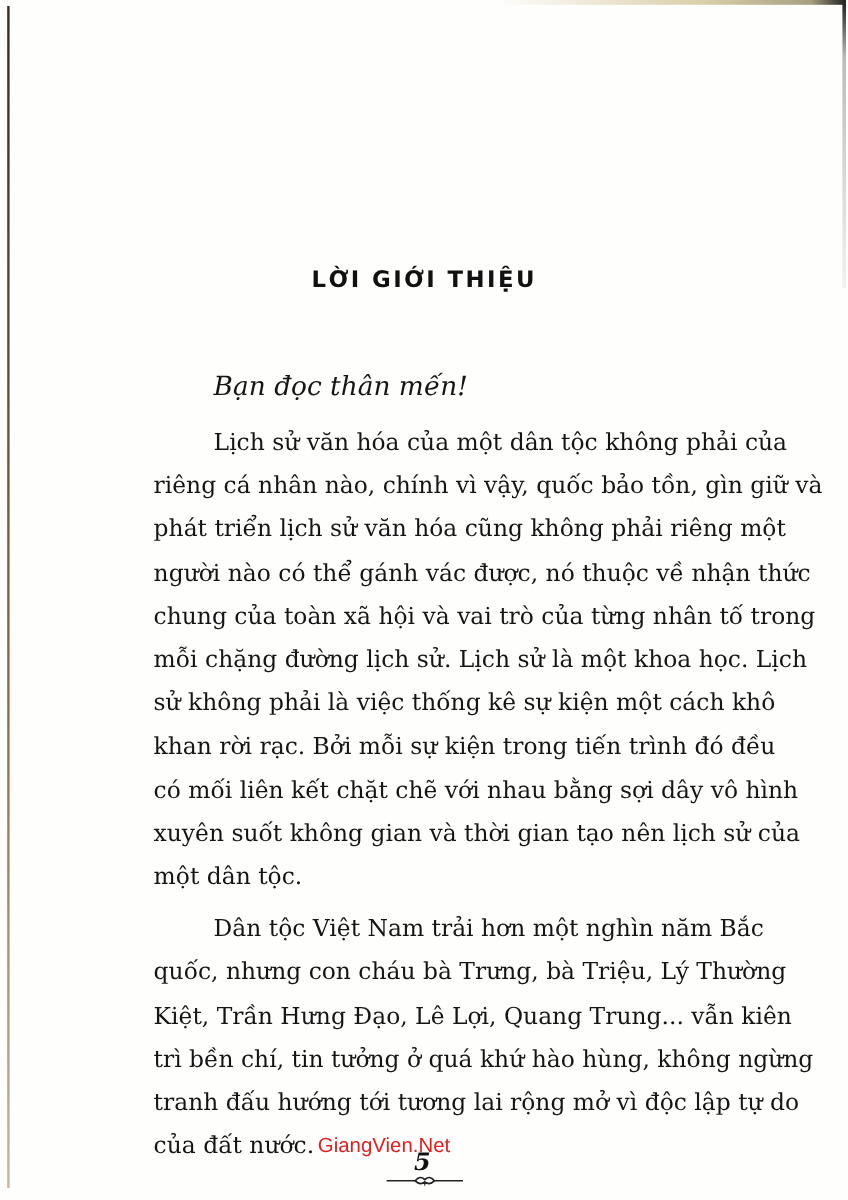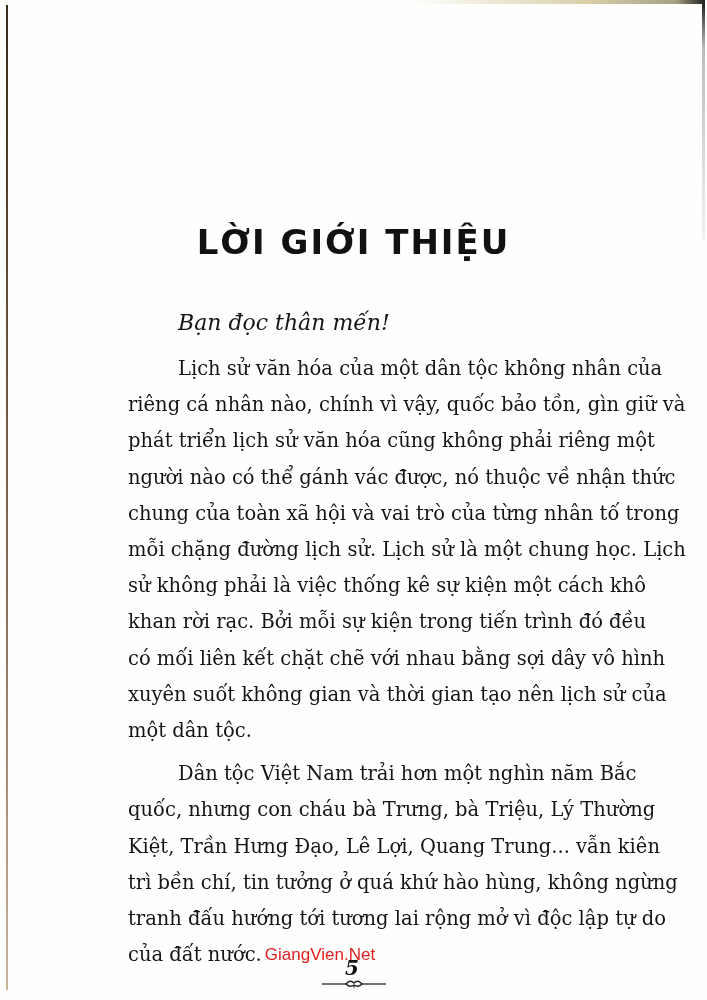--- a/index.html
+++ b/index.html
@@ -41,21 +41,21 @@
       background: linear-gradient(to right, #ffffff, #d9cfa9 60%, #a6a082 90%, #222);
     }
     .title {
       position: absolute;
       top: 222px;
       left: 0;
       width: 707px;
       text-align: center;
       font-family: "DejaVu Sans", sans-serif;
       font-weight: bold;
-      font-size: 34px;
+      font-size: 19px;
       letter-spacing: 2px;
       color: #111;
     }
     .text {
       position: absolute;
       left: 128px;
       width: 491px;
       font-family: "DejaVu Serif", serif;
       font-size: 19.5px;
       line-height: 36.2px;
@@ -124,26 +124,26 @@
   <div class="edge-left"></div>
   <div class="edge-right"></div>
   <div class="edge-top"></div>
 
   <div class="title">LỜI GIỚI THIỆU</div>
 
   <div class="greeting">Bạn đọc thân mến!</div>
 
   <div class="text" style="top: 351px;">
     <div class="para">
-      <span class="line" style="text-indent:50px">Lịch sử văn hóa của một dân tộc không nhân của</span>
+      <span class="line" style="text-indent:50px">Lịch sử văn hóa của một dân tộc không phải của</span>
       <span class="line" style="text-indent:0">riêng cá nhân nào, chính vì vậy, quốc bảo tồn, gìn giữ và</span>
       <span class="line" style="text-indent:0">phát triển lịch sử văn hóa cũng không phải riêng một</span>
       <span class="line" style="text-indent:0">người nào có thể gánh vác được, nó thuộc về nhận thức</span>
       <span class="line" style="text-indent:0">chung của toàn xã hội và vai trò của từng nhân tố trong</span>
-      <span class="line" style="text-indent:0">mỗi chặng đường lịch sử. Lịch sử là một chung học. Lịch</span>
+      <span class="line" style="text-indent:0">mỗi chặng đường lịch sử. Lịch sử là một khoa học. Lịch</span>
       <span class="line" style="text-indent:0">sử không phải là việc thống kê sự kiện một cách khô</span>
       <span class="line" style="text-indent:0">khan rời rạc. Bởi mỗi sự kiện trong tiến trình đó đều</span>
       <span class="line" style="text-indent:0">có mối liên kết chặt chẽ với nhau bằng sợi dây vô hình</span>
       <span class="line" style="text-indent:0">xuyên suốt không gian và thời gian tạo nên lịch sử của</span>
       <span class="line last" style="text-indent:0">một dân tộc.</span>
     </div>
     <div class="para">
       <span class="line" style="text-indent:50px">Dân tộc Việt Nam trải hơn một nghìn năm Bắc</span>
       <span class="line" style="text-indent:0">quốc, nhưng con cháu bà Trưng, bà Triệu, Lý Thường</span>
       <span class="line" style="text-indent:0">Kiệt, Trần Hưng Đạo, Lê Lợi, Quang Trung... vẫn kiên</span>

